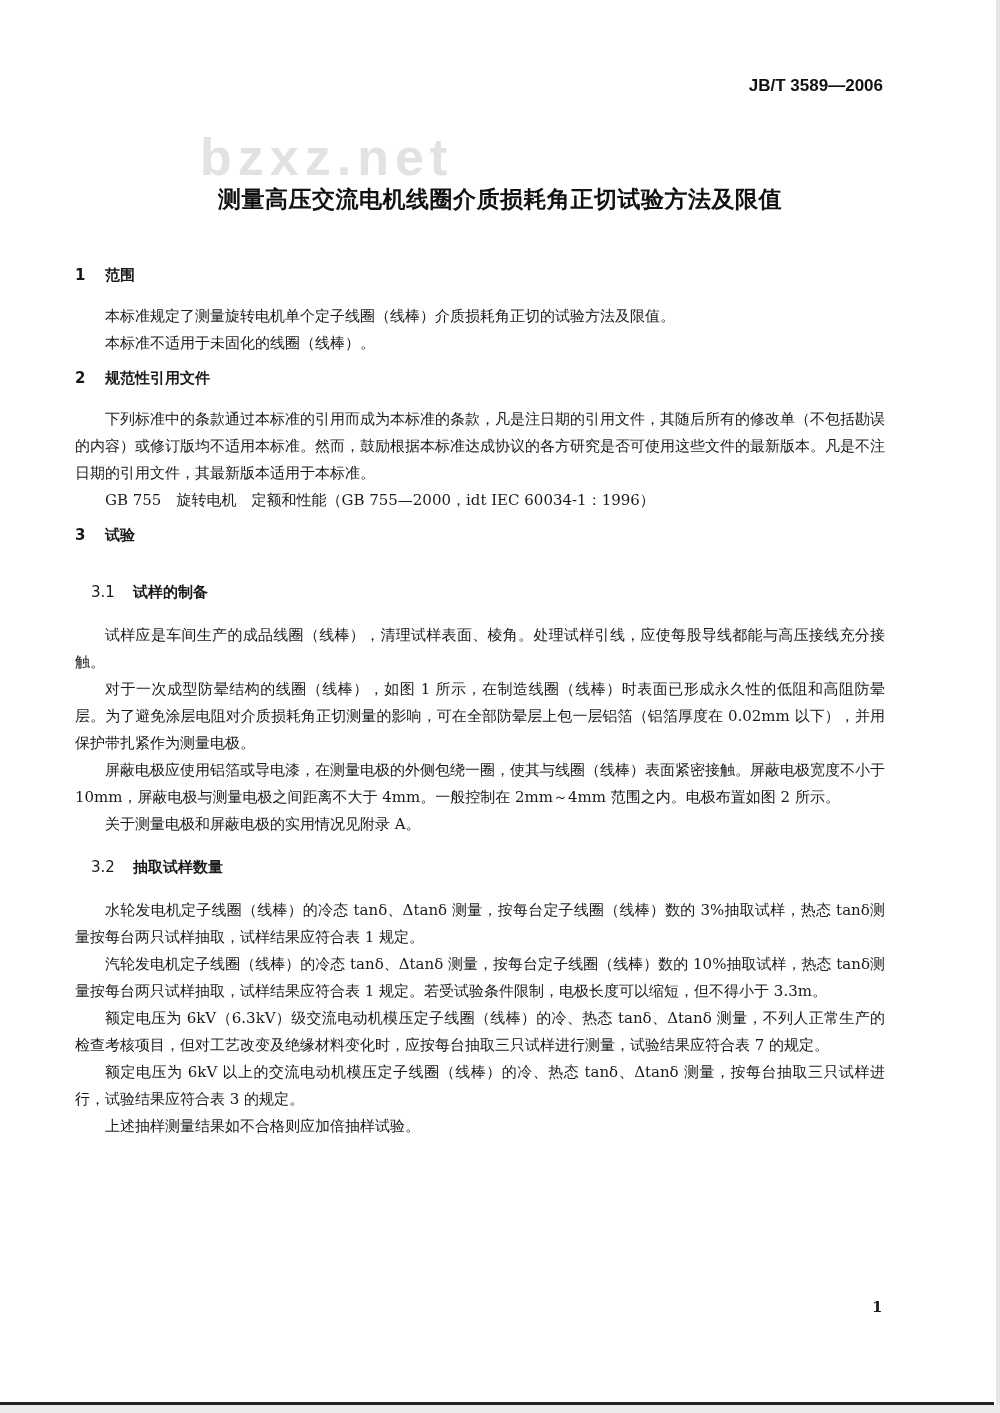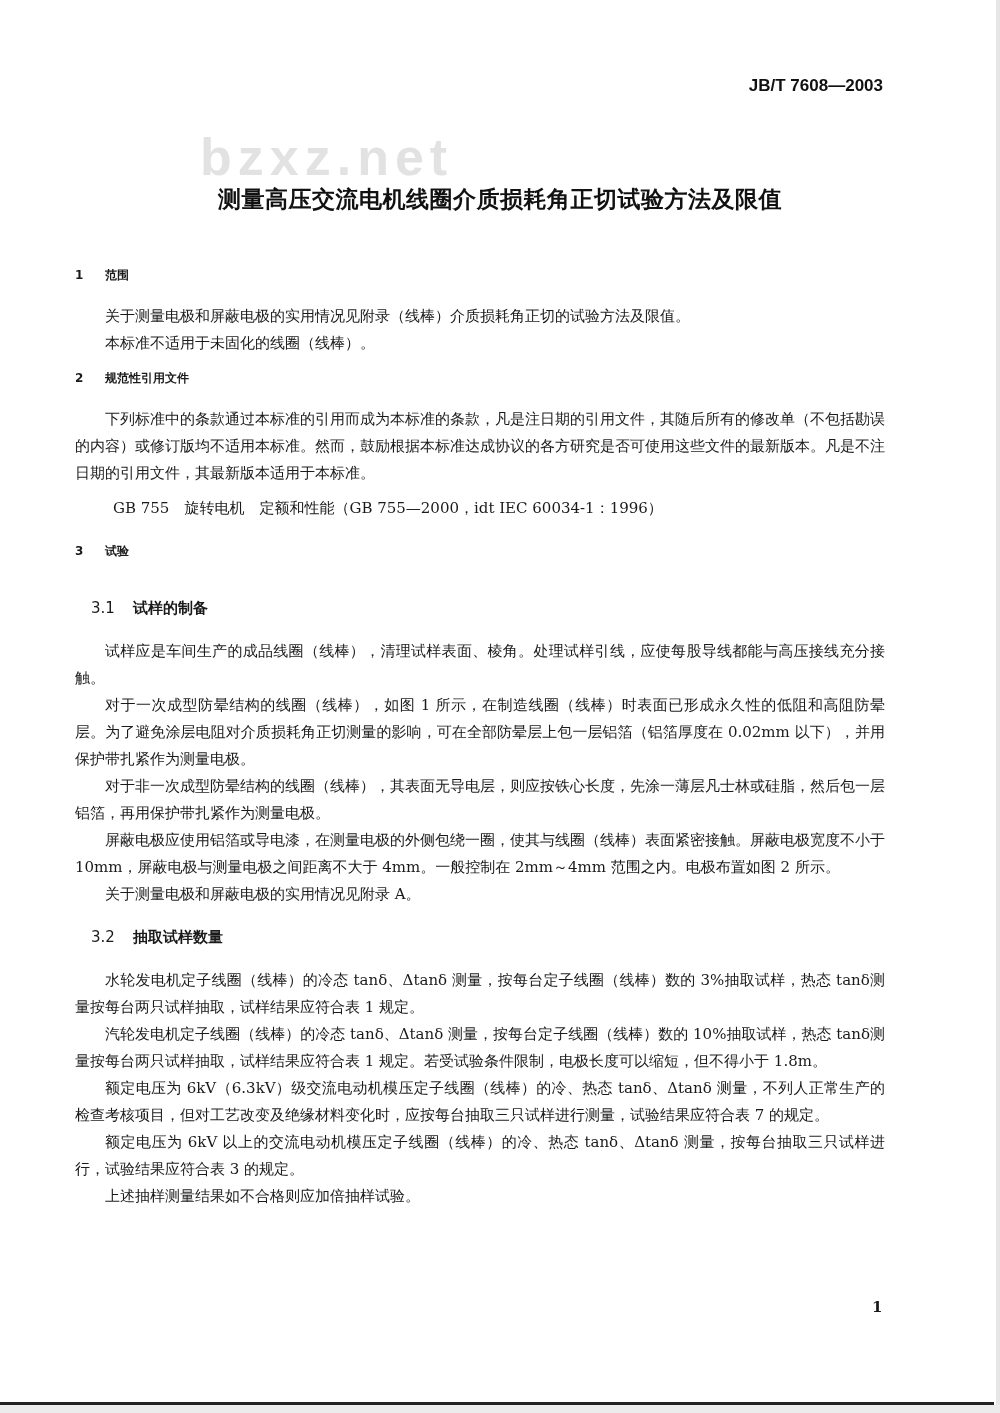--- a/index.html
+++ b/index.html
@@ -17,52 +17,52 @@
     position: absolute; top: 131px; left: 200px;
     font-family: "Liberation Sans", "DejaVu Sans", sans-serif; font-weight: bold; font-size: 52px;
     color: #d9d9d9; opacity: 0.75; letter-spacing: 6px; line-height: 1;
   }
   .doc-title {
     position: absolute; top: 184px; left: 0; width: 1000px; text-align: center;
     font-family: "DejaVu Sans", sans-serif; font-weight: bold; font-size: 23px; color: #111;
     letter-spacing: 0.5px;
   }
   .content { position: absolute; left: 75px; top: 262px; width: 810px; font-size: 15px; line-height: 27px; }
-  .h1 { font-family: "DejaVu Sans", sans-serif; font-weight: bold; font-size: 12px; margin: 0; }
+  .h1 { font-family: "DejaVu Sans", sans-serif; font-weight: bold; font-size: 15px; margin: 0; }
   .h1 .num { display: inline-block; width: 30px; }
   .h2 { font-family: "DejaVu Sans", sans-serif; font-weight: bold; font-size: 15px; margin: 16px; }
   .h2 .num { display: inline-block; width: 42px; font-weight: normal; }
   .p { margin: 0; text-indent: 30px; text-align: justify; }
-  .ref { margin: 8px; padding-left: 30px; }
+  .ref { margin: 0; padding-left: 30px; }
   .gap-s { height: 8px; }
   .gap-m { height: 14px; }
   .page-num {
     position: absolute; top: 1298px; left: 872px; font-weight: bold; font-size: 15px;
   }
   .bottom-rule {
     position: absolute; top: 1402px; left: 0; width: 994px; height: 3px; background: #222;
   }
   .bottom-strip { position: absolute; top: 1405px; left: 0; width: 1000px; height: 8px; background: #ececec; }
 </style>
 </head>
 <body>
 
 <div class="right-edge"></div>
 
-<div class="std-code">JB/T 7608—2003</div>
+<div class="std-code">JB/T 3589—2006</div>
 <div class="watermark">bzxz.net</div>
 <div class="doc-title">测量高压交流电机线圈介质损耗角正切试验方法及限值</div>
 
 <div class="content">
 
   <div class="h1">
     <span class="num">1</span><span>范围</span>
   </div>
   <div class="gap-m"></div>
-  <p class="p">关于测量电极和屏蔽电极的实用情况见附录（线棒）介质损耗角正切的试验方法及限值。</p>
+  <p class="p">本标准规定了测量旋转电机单个定子线圈（线棒）介质损耗角正切的试验方法及限值。</p>
   <p class="p">本标准不适用于未固化的线圈（线棒）。</p>
   <div class="gap-s"></div>
 
   <div class="h1">
     <span class="num">2</span><span>规范性引用文件</span>
   </div>
   <div class="gap-m"></div>
   <p class="p">下列标准中的条款通过本标准的引用而成为本标准的条款，凡是注日期的引用文件，其随后所有的修改单（不包括勘误的内容）或修订版均不适用本标准。然而，鼓励根据本标准达成协议的各方研究是否可使用这些文件的最新版本。凡是不注日期的引用文件，其最新版本适用于本标准。</p>
   <p class="ref">GB 755　旋转电机　定额和性能（GB 755—2000，idt IEC 60034-1：1996）</p>
   <div class="gap-s"></div>
@@ -70,29 +70,28 @@
   <div class="h1">
     <span class="num">3</span><span>试验</span>
   </div>
   <div class="gap-m"></div>
 
   <div class="h2">
     <span class="num">3.1</span><span>试样的制备</span>
   </div>
   <p class="p">试样应是车间生产的成品线圈（线棒），清理试样表面、棱角。处理试样引线，应使每股导线都能与高压接线充分接触。</p>
   <p class="p">对于一次成型防晕结构的线圈（线棒），如图 1 所示，在制造线圈（线棒）时表面已形成永久性的低阻和高阻防晕层。为了避免涂层电阻对介质损耗角正切测量的影响，可在全部防晕层上包一层铝箔（铝箔厚度在 0.02mm 以下），并用保护带扎紧作为测量电极。</p>
-  <p class="p">对于非一次成型防晕结构的线圈（线棒），其表面无导电层，则应按铁心长度，先涂一薄层凡士林或硅脂，然后包一层铝箔，再用保护带扎紧作为测量电极。</p>
   <p class="p">屏蔽电极应使用铝箔或导电漆，在测量电极的外侧包绕一圈，使其与线圈（线棒）表面紧密接触。屏蔽电极宽度不小于 10mm，屏蔽电极与测量电极之间距离不大于 4mm。一般控制在 2mm～4mm 范围之内。电极布置如图 2 所示。</p>
   <p class="p">关于测量电极和屏蔽电极的实用情况见附录 A。</p>
 
   <div class="h2">
     <span class="num">3.2</span><span>抽取试样数量</span>
   </div>
   <p class="p">水轮发电机定子线圈（线棒）的冷态 tanδ、Δtanδ 测量，按每台定子线圈（线棒）数的 3%抽取试样，热态 tanδ测量按每台两只试样抽取，试样结果应符合表 1 规定。</p>
-  <p class="p">汽轮发电机定子线圈（线棒）的冷态 tanδ、Δtanδ 测量，按每台定子线圈（线棒）数的 10%抽取试样，热态 tanδ测量按每台两只试样抽取，试样结果应符合表 1 规定。若受试验条件限制，电极长度可以缩短，但不得小于 1.8m。</p>
+  <p class="p">汽轮发电机定子线圈（线棒）的冷态 tanδ、Δtanδ 测量，按每台定子线圈（线棒）数的 10%抽取试样，热态 tanδ测量按每台两只试样抽取，试样结果应符合表 1 规定。若受试验条件限制，电极长度可以缩短，但不得小于 3.3m。</p>
   <p class="p">额定电压为 6kV（6.3kV）级交流电动机模压定子线圈（线棒）的冷、热态 tanδ、Δtanδ 测量，不列人正常生产的检查考核项目，但对工艺改变及绝缘材料变化时，应按每台抽取三只试样进行测量，试验结果应符合表 7 的规定。</p>
   <p class="p">额定电压为 6kV 以上的交流电动机模压定子线圈（线棒）的冷、热态 tanδ、Δtanδ 测量，按每台抽取三只试样进行，试验结果应符合表 3 的规定。</p>
   <p class="p">上述抽样测量结果如不合格则应加倍抽样试验。</p>
 </div>
 
 <div class="page-num">1</div>
 <div class="bottom-rule"></div>
 <div class="bottom-strip"></div>
 
 </body></html>

